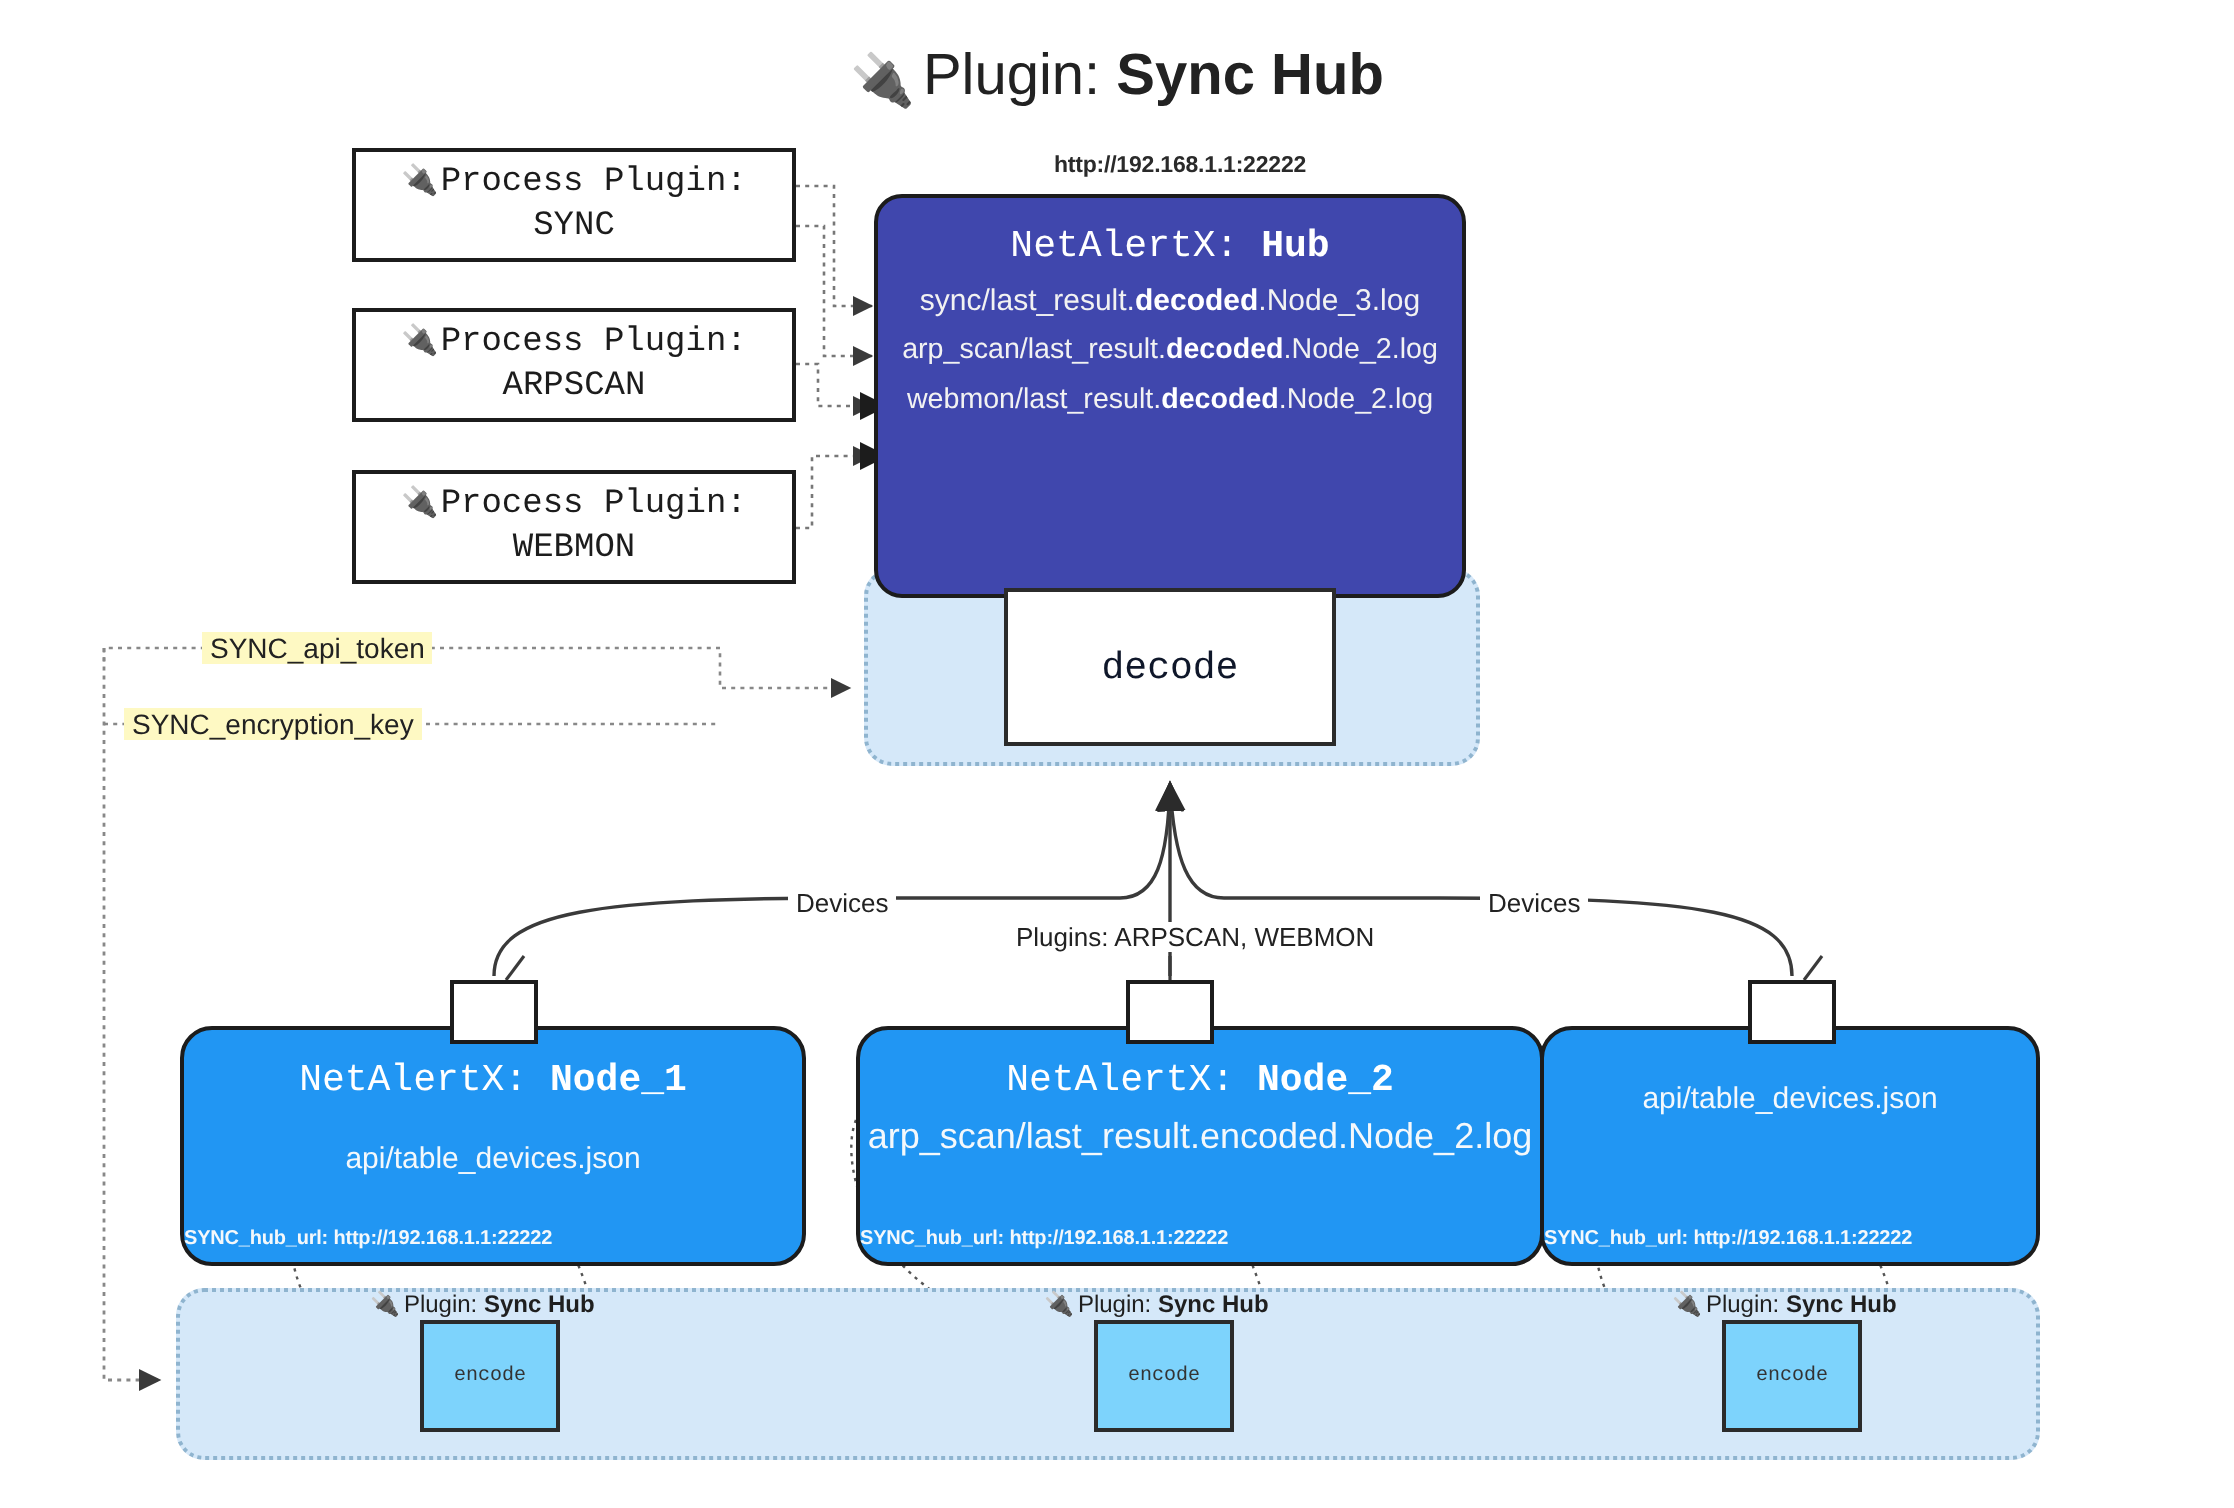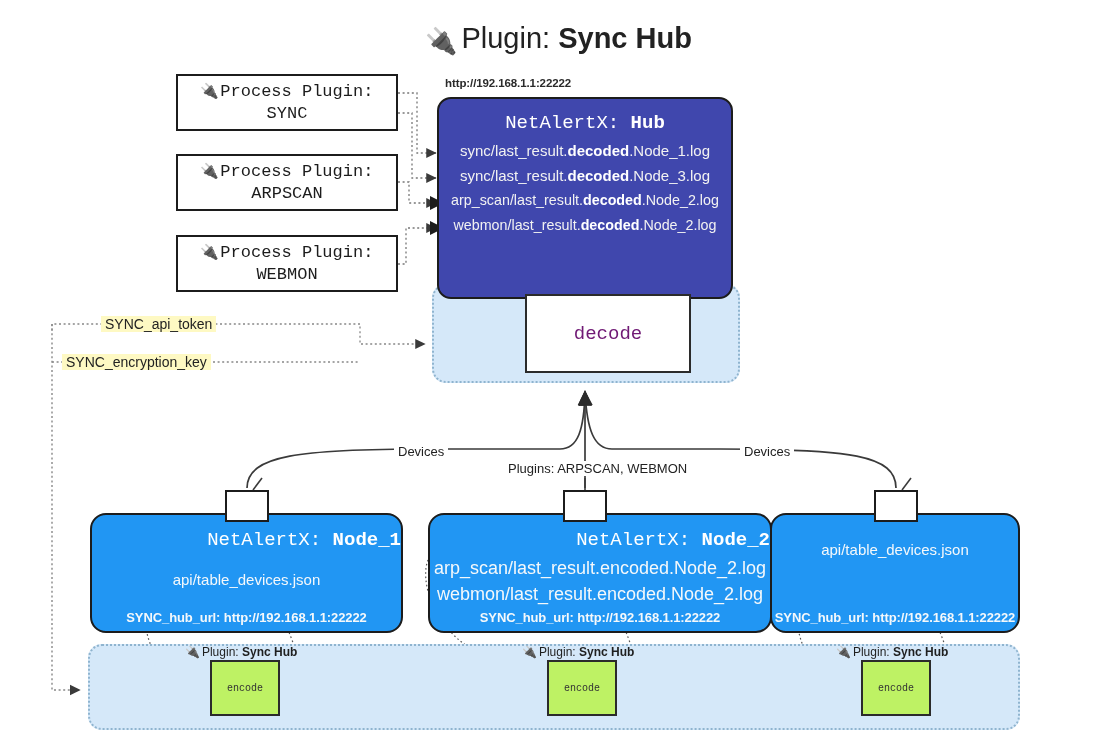--- a/index.html
+++ b/index.html
@@ -47,21 +47,21 @@
   .procbox .l1{white-space:nowrap;}
   .procbox .l1 .plug{font-family:"Liberation Sans",sans-serif;font-size:15px;margin-right:1px;}
   .procbox .l2{white-space:nowrap;}
   #proc-sync{left:176px;top:74px;}
   #proc-arpscan{left:176px;top:154px;}
   #proc-webmon{left:176px;top:235px;}
 
   
   #hub-url{
     left:445px;top:77px;width:290px;
-    text-align:left;
+    text-align:center;
     font-size:11.5px;
     font-weight:bold;
     color:#2a2a2a;
     letter-spacing:-0.1px;
   }
   #hub{
     left:437px;top:97px;width:296px;height:202px;
     background:#4047ad;
     border:2px solid #1c1c1c;
     border-radius:14px;
@@ -95,23 +95,22 @@
     border-radius:14px;
     z-index:3;
   }
   #decode-box{
     left:502px;top:294px;width:166px;height:79px;
     background:#ffffff;
     border:2px solid #2b2b2b;
     display:flex;align-items:center;justify-content:center;
     font-family:"Liberation Mono","DejaVu Sans Mono",monospace;
     font-size:19px;
-    color:#701a75;
+    color:#0f172a;
     z-index:6;
-    margin-left:23px;
   }
 
   
   .tokenlabel{
     font-size:14px;
     color:#222;
     background:#fef9c3;
     padding:0 4px;
     white-space:nowrap;
     z-index:4;
@@ -137,39 +136,38 @@
   .nodebox{
     height:120px;
     background:#2196f3;
     border:2px solid #1c1c1c;
     border-radius:16px;
     z-index:5;
     color:#ffffff;
     padding-top:10px;
   }
   .nodebox .nodetitle{
-    text-align:right;
+    text-align:center;
     font-family:"Liberation Mono","DejaVu Sans Mono",monospace;
     font-size:19px;
     line-height:30px;
     white-space:nowrap;
   }
   .nodebox .nodetitle b{font-weight:bold;}
   .nodebox .nodeline{
     text-align:center;
     font-size:15px;
     line-height:26px;
     white-space:nowrap;
     color:#f4f8fb;
   }
   .nodebox .nodefoot{
     position:absolute;
     left:0;bottom:6px;width:100%;
-    text-align:center;
-    font-size:13px;
+    font-size:10px;
     font-weight:bold;
     color:#f4f8fb;
     white-space:nowrap;
     letter-spacing:-0.1px;
   }
   #node1{left:90px;top:513px;width:313px;}
   #node2{left:428px;top:513px;width:344px;}
   #node3{left:770px;top:513px;width:250px;}
   #node1 .nodeline{margin-top:12px;}
   #node3 .nodeline{margin-top:12px;}
@@ -189,21 +187,21 @@
   
   #encode-wrap{
     left:88px;top:644px;width:932px;height:86px;
     background:#d5e8f9;
     border:2px dotted #8fb4cf;
     border-radius:14px;
     z-index:2;
   }
   .encode-box{
     width:70px;height:56px;
-    background:#bef264;
+    background:#7dd3fc;
     border:2px solid #2b2b2b;
     display:flex;align-items:center;justify-content:center;
     font-family:"Liberation Mono","DejaVu Sans Mono",monospace;
     font-size:10px;
     color:#333;
     z-index:7;
   }
   #enc1{left:210px;top:660px;}
   #enc2{left:547px;top:660px;}
   #enc3{left:861px;top:660px;}
@@ -303,21 +301,20 @@
     <div class="l2">ARPSCAN</div>
   </div>
   <div class="abs procbox" id="proc-webmon">
     <div class="l1"><span class="plug">🔌</span><span>Process Plugin:</span></div>
     <div class="l2">WEBMON</div>
   </div>
 
   <div class="abs" id="hub-url">http://192.168.1.1:22222</div>
   <div class="abs" id="hub">
     <div class="hubtitle"><span>NetAlertX: </span><b>Hub</b></div>
-    <div class="logline"><span>sync/last_result.</span><b>decoded</b><span>.Node_1.log</span></div>
     <div class="logline"><span>sync/last_result.</span><b>decoded</b><span>.Node_3.log</span></div>
     <div class="logline tight"><span>arp_scan/last_result.</span><b>decoded</b><span>.Node_2.log</span></div>
     <div class="logline tight"><span>webmon/last_result.</span><b>decoded</b><span>.Node_2.log</span></div>
   </div>
 
   <div class="abs" id="decode-wrap"></div>
   <div class="abs" id="decode-box">decode</div>
 
   <div class="abs tokenlabel" id="tok-api">SYNC_api_token</div>
   <div class="abs tokenlabel" id="tok-enc">SYNC_encryption_key</div>
@@ -332,21 +329,20 @@
 
   <div class="abs nodebox" id="node1">
     <div class="nodetitle"><span>NetAlertX: </span><b>Node_1</b></div>
     <div class="nodeline">api/table_devices.json</div>
     <div class="nodefoot">SYNC_hub_url: http://192.168.1.1:22222</div>
   </div>
 
   <div class="abs nodebox" id="node2">
     <div class="nodetitle"><span>NetAlertX: </span><b>Node_2</b></div>
     <div class="nodeline">arp_scan/last_result.encoded.Node_2.log</div>
-    <div class="nodeline">webmon/last_result.encoded.Node_2.log</div>
     <div class="nodefoot">SYNC_hub_url: http://192.168.1.1:22222</div>
   </div>
 
   <div class="abs nodebox" id="node3">
     <div class="nodeline">api/table_devices.json</div>
     <div class="nodefoot">SYNC_hub_url: http://192.168.1.1:22222</div>
   </div>
 
   <div class="abs" id="encode-wrap"></div>
 

